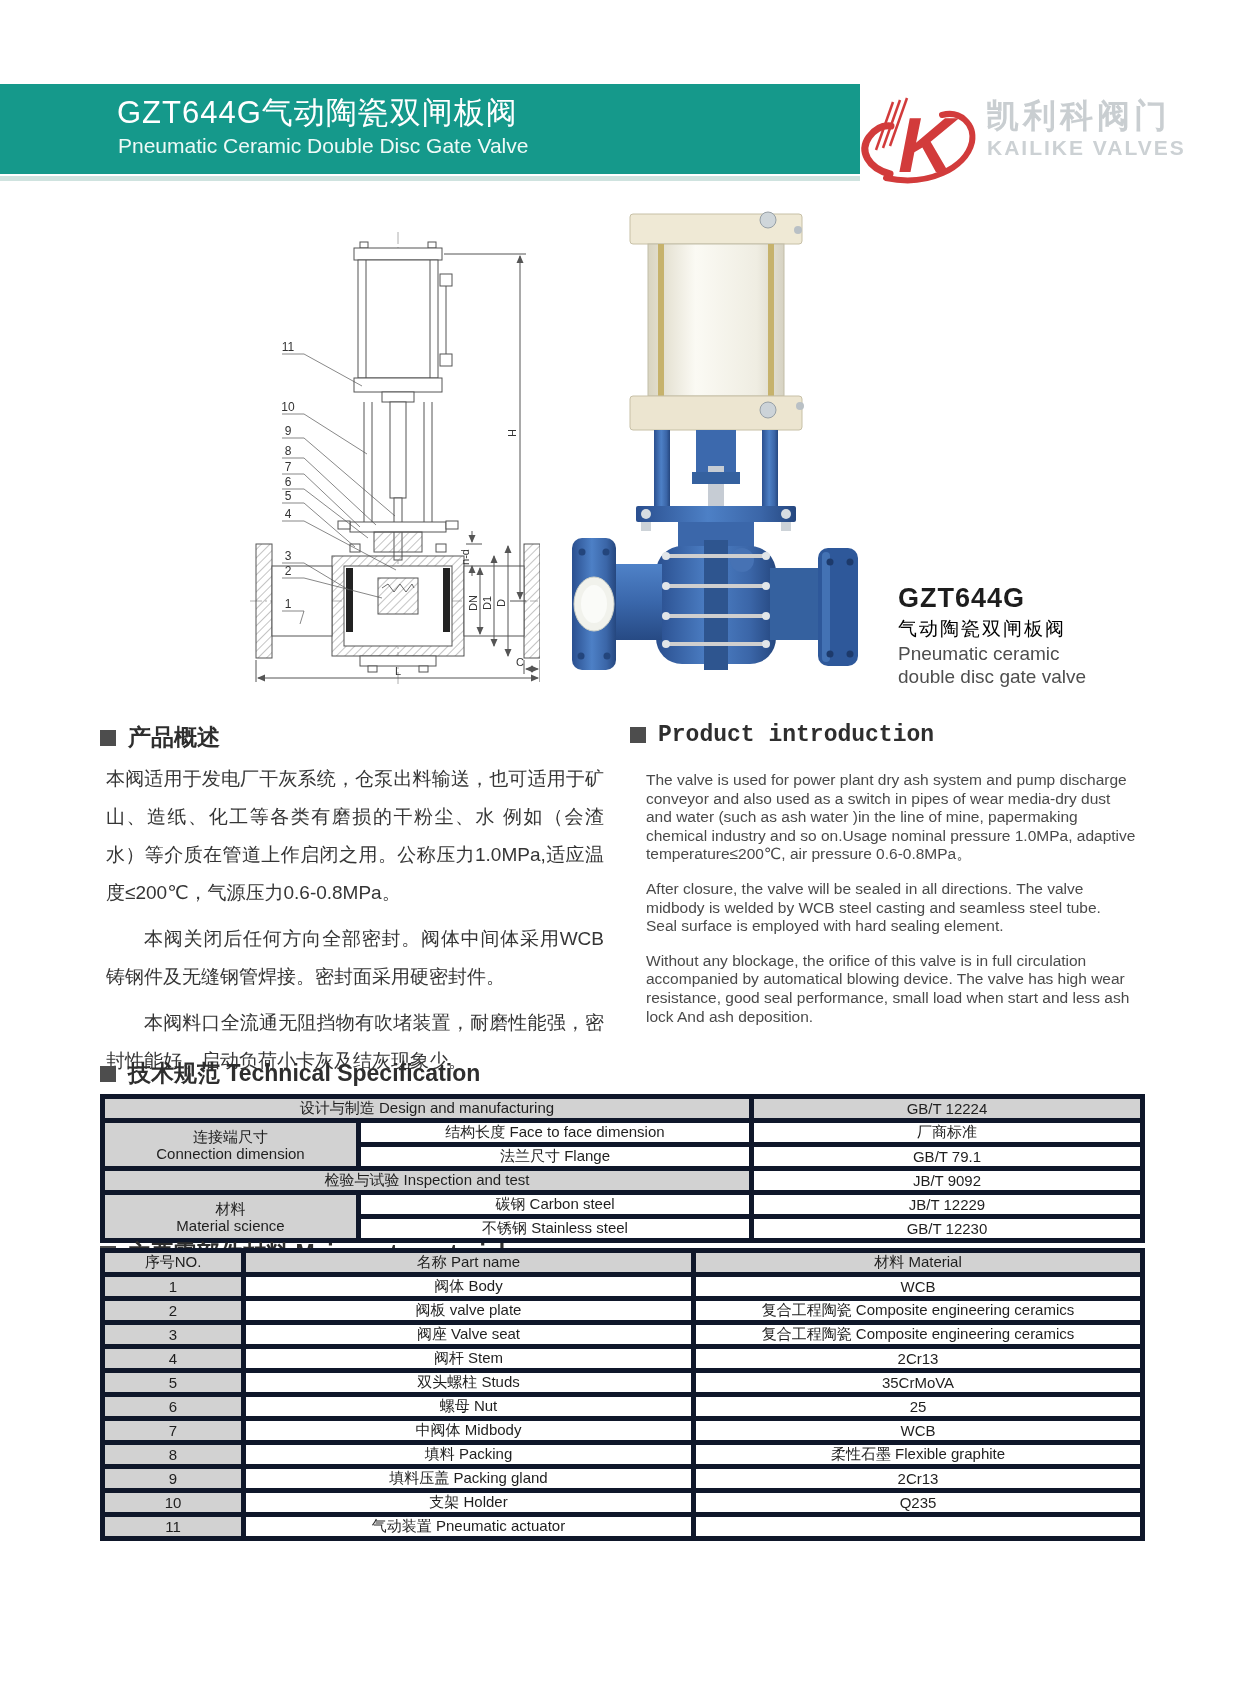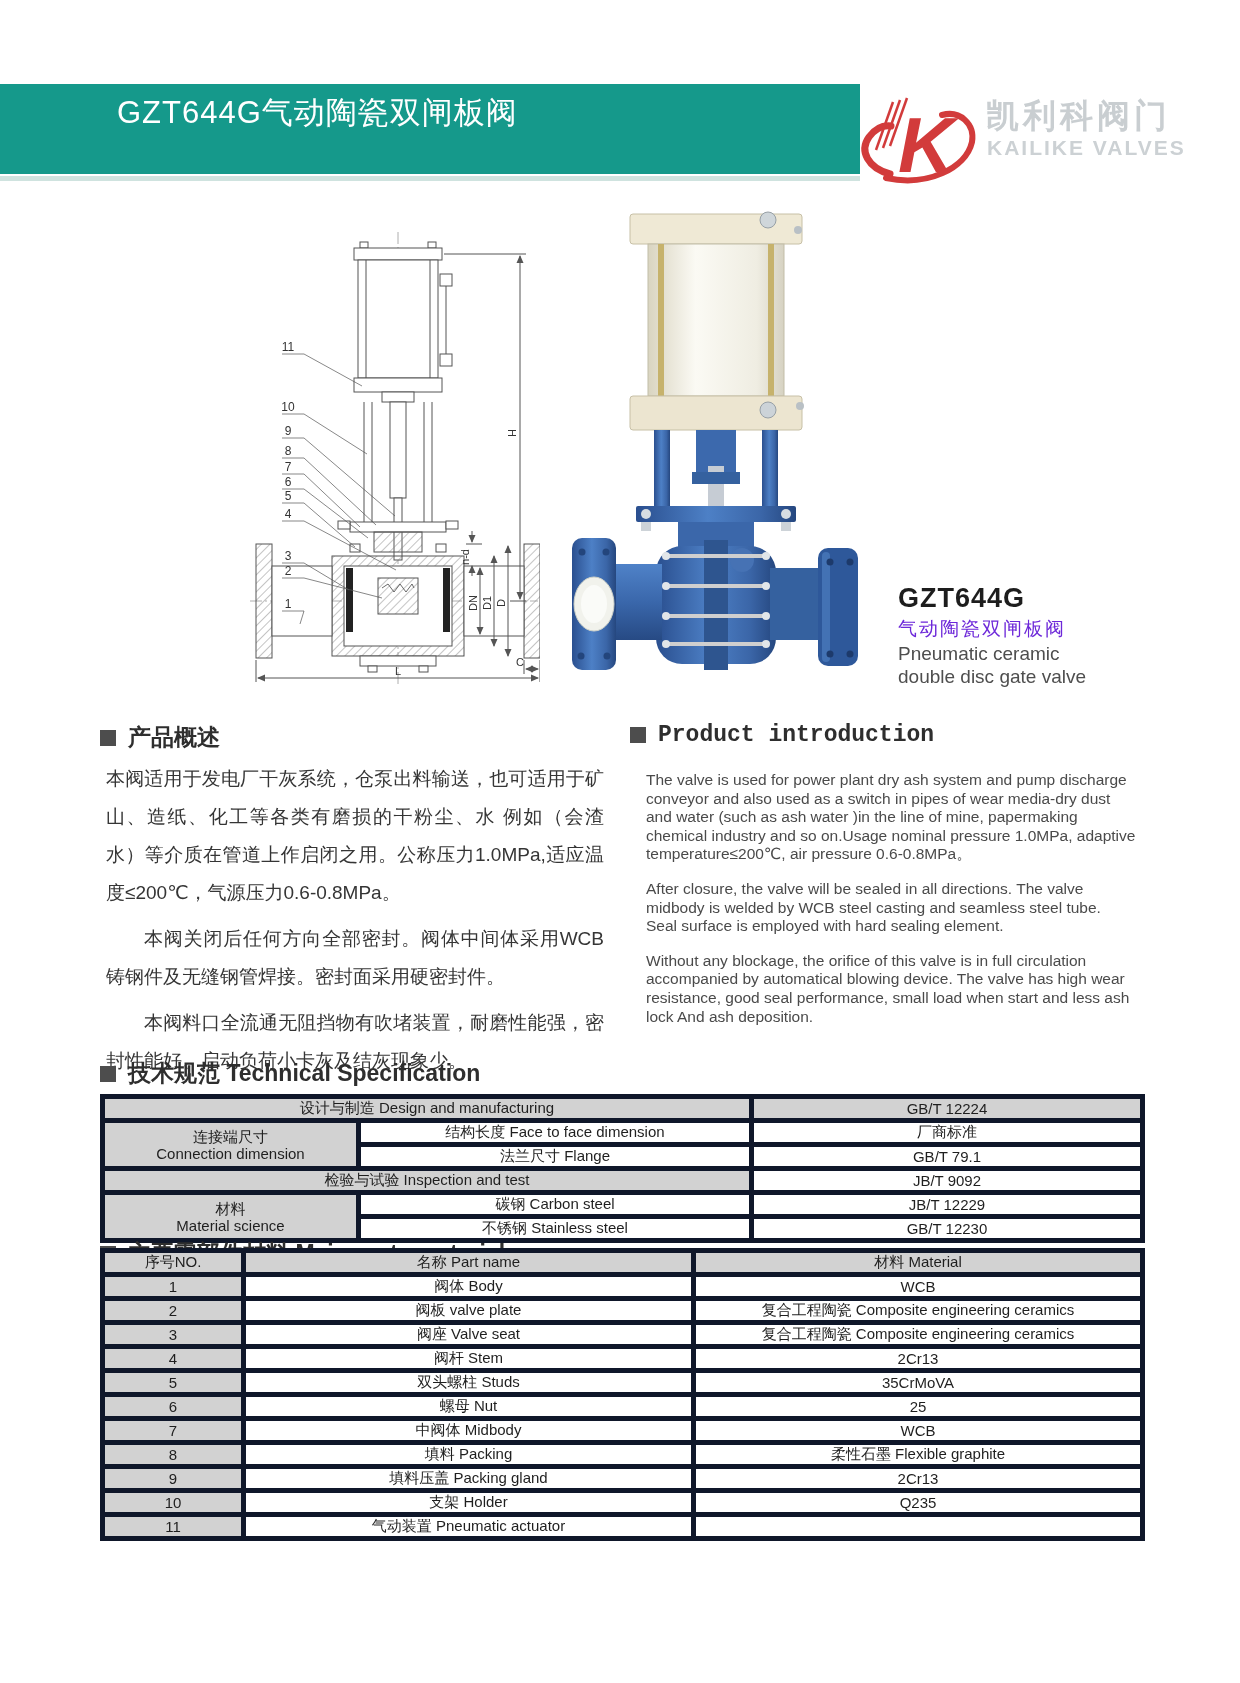--- a/index.html
+++ b/index.html
@@ -17,21 +17,21 @@
   .logo { position:absolute; left:850px; top:84px; width:390px; height:105px; }
   .logo .mark { position:absolute; left:6px; top:4px; }
   .logo .brand { position:absolute; left:136px; top:10px; font-size:33px; font-weight:bold; color:#c9ced1; letter-spacing:4px; white-space:nowrap; }
   .logo .brand-en { position:absolute; left:137px; top:52px; font-size:21px; font-weight:bold; color:#ccd1d4; letter-spacing:2px; white-space:nowrap; }
   
   .drawing { position:absolute; left:248px; top:226px; }
   .photo { position:absolute; left:572px; top:208px; }
   
   .plabel { position:absolute; left:898px; top:583px; }
   .plabel .model { font-size:27px; font-weight:bold; color:#1d1d1d; letter-spacing:1px; }
-  .plabel .zh { font-size:19px; color:#6d28d9; letter-spacing:2px; margin-top:2px; }
+  .plabel .zh { font-size:19px; color:#000000; letter-spacing:2px; margin-top:2px; }
   .plabel .en { font-size:19px; color:#4e4e4e; line-height:23px; }
   
   .sec-head { position:absolute; display:flex; align-items:center; }
   .sec-head .sq { width:16px; height:16px; background:#4d4d4d; margin-right:12px; flex:none; }
   .sec-head .txt { font-size:23px; font-weight:bold; color:#2e2e2e; white-space:nowrap; }
   
   .ov-body { position:absolute; left:98px; top:752px; width:514px; font-size:19px; line-height:38px; color:#353535; text-align:justify; }
   .ov-body p { margin:8px; }
   .ov-body p.ind { text-indent:2em; }
   
@@ -48,20 +48,21 @@
   .parts-tbl { left:100px; top:1248px; width:1040px;border-radius:8px; }
   .parts-tbl td { height:19px; }
 </style>
 </head>
 <body>
 
 <div class="page">
 
   <div class="banner">
     <div class="t1">GZT644G气动陶瓷双闸板阀</div>
+    <div class="t2">Pneumatic Ceramic Double Disc Gate Valve</div>
   </div>
   <div class="banner-shade"></div>
 
   <div class="logo">
     <svg class="mark" width="125" height="100" viewBox="0 0 125 100">
       <path d="M34,86 C12,80 3,63 13,49 C19,41 27,37 35,38" stroke="#d23b3b" stroke-width="7" fill="none" stroke-linecap="round"></path>
       <path d="M30,90 C72,99 110,80 116,54 C119,36 104,22 86,27" stroke="#d23b3b" stroke-width="6" fill="none" stroke-linecap="round"></path>
       <line x1="37" y1="14" x2="20" y2="62" stroke="#d23b3b" stroke-width="2.5"></line>
       <line x1="44" y1="12" x2="27" y2="60" stroke="#d23b3b" stroke-width="2.5"></line>
       <line x1="51" y1="10" x2="34" y2="58" stroke="#d23b3b" stroke-width="2.5"></line>

